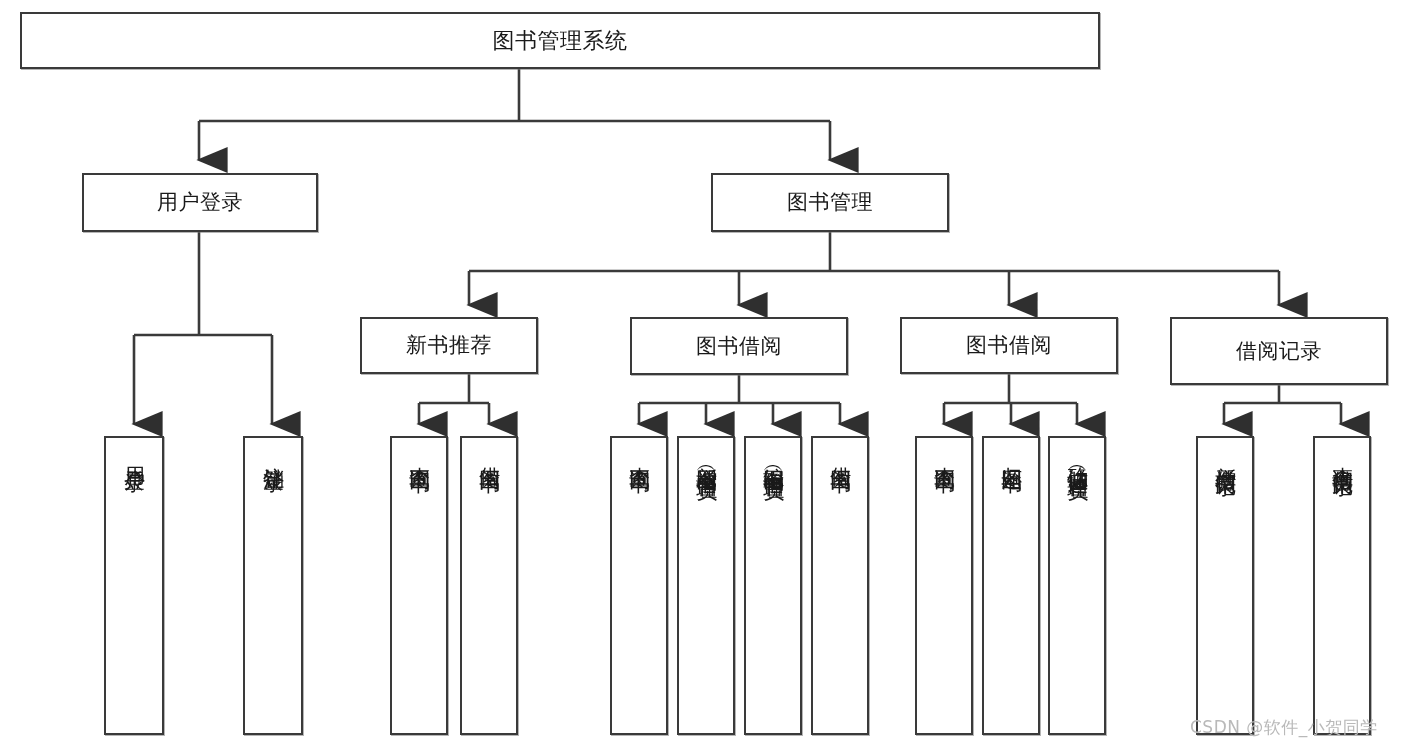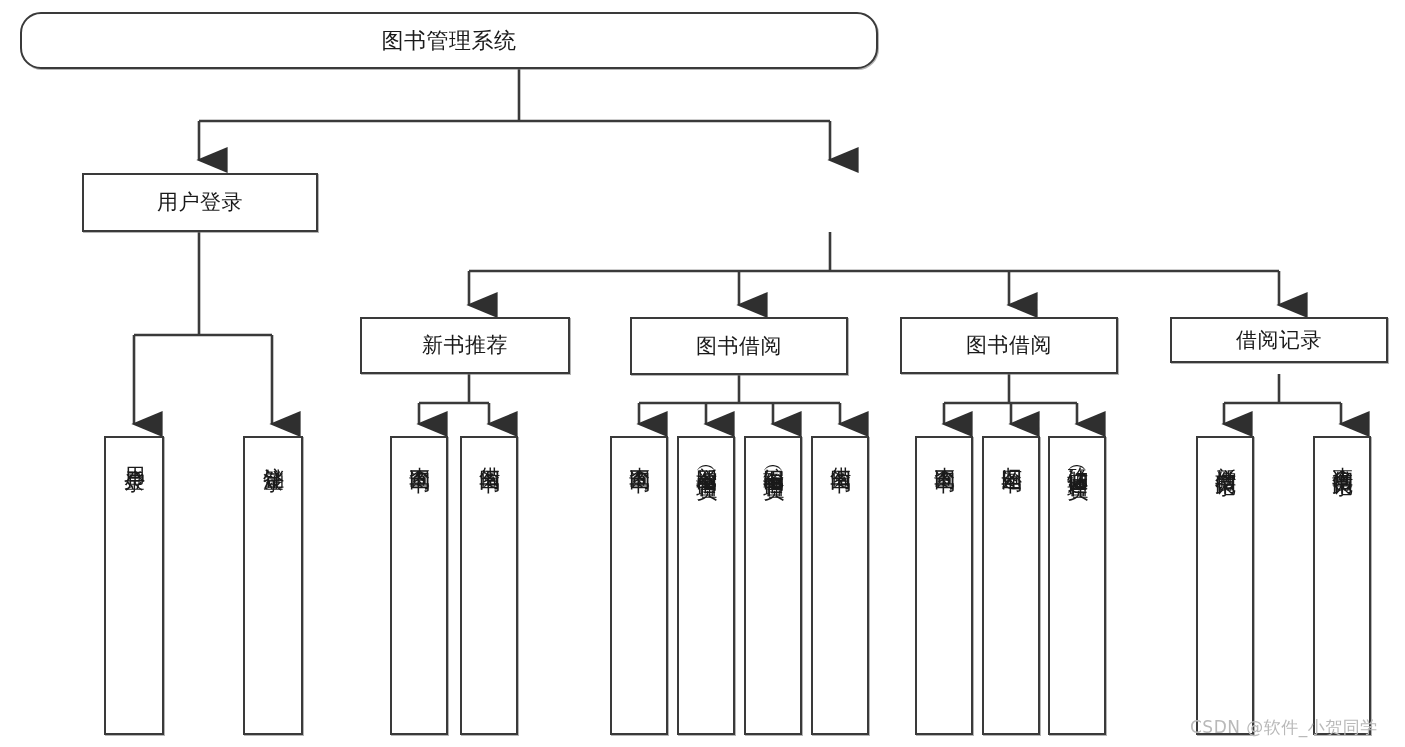--- a/index.html
+++ b/index.html
@@ -118,42 +118,45 @@
       <path d="M1011,403 L1011,424" marker-end="url(#arrow)"></path>
       <path d="M1077,403 L1077,424" marker-end="url(#arrow)"></path>
 
       <path d="M1279,374 L1279,403"></path>
       <path d="M1224,403 L1341,403"></path>
       <path d="M1224,403 L1224,424" marker-end="url(#arrow)"></path>
       <path d="M1341,403 L1341,424" marker-end="url(#arrow)"></path>
     </g>
   </svg>
 
-  <div class="node root horiz" style="left:20px; top:12px; width:858px; height:57px;border-radius:21px;">
+  <div class="node root horiz" style="left:20px; top:12px; width:1080px; height:57px;">
     <span class="label">图书管理系统</span>
   </div>
 
   <div class="node horiz" style="left:82px; top:173px; width:236px; height:59px;">
     <span class="label">用户登录</span>
   </div>
 
-
-  <div class="node horiz" style="left:360px; top:317px; width:210px; height:57px;">
+  <div class="node horiz" style="left:711px; top:173px; width:238px; height:59px;">
+    <span class="label">图书管理</span>
+  </div>
+
+  <div class="node horiz" style="left:360px; top:317px; width:178px; height:57px;">
     <span class="label">新书推荐</span>
   </div>
 
   <div class="node horiz" style="left:630px; top:317px; width:218px; height:58px;">
     <span class="label">图书借阅</span>
   </div>
 
   <div class="node horiz" style="left:900px; top:317px; width:218px; height:57px;">
     <span class="label">图书借阅</span>
   </div>
 
-  <div class="node horiz" style="left:1170px; top:317px; width:218px; height:46px;">
+  <div class="node horiz" style="left:1170px; top:317px; width:218px; height:68px;">
     <span class="label">借阅记录</span>
   </div>
 
   <div class="node vert" style="left:104px; top:436px; width:60px; height:299px;">
     <span class="label">用户登录</span>
   </div>
 
   <div class="node vert" style="left:243px; top:436px; width:60px; height:299px;">
     <span class="label">注销登录</span>
   </div>

